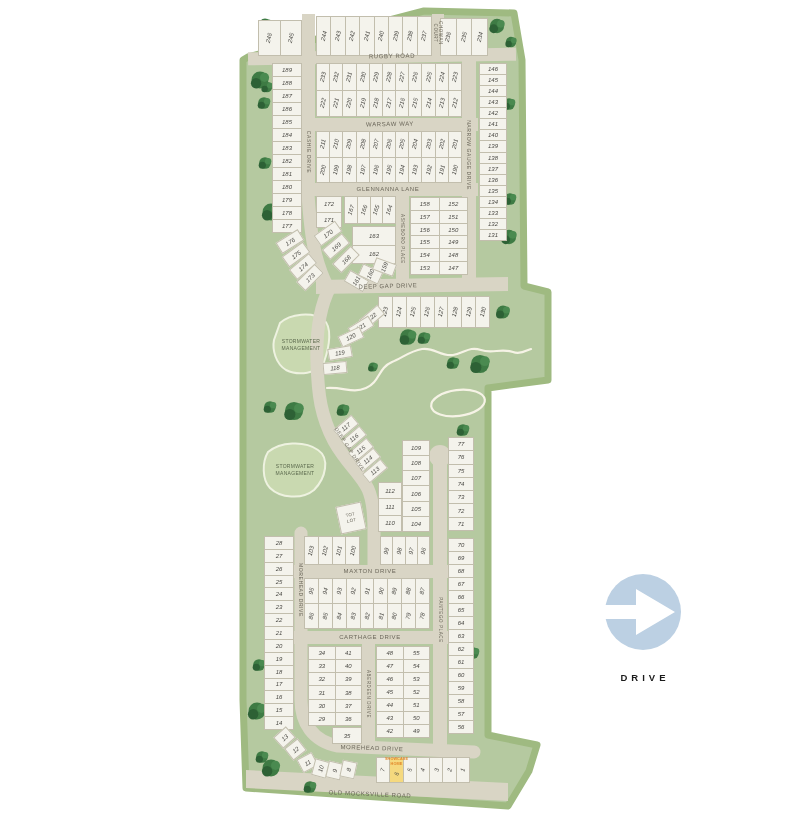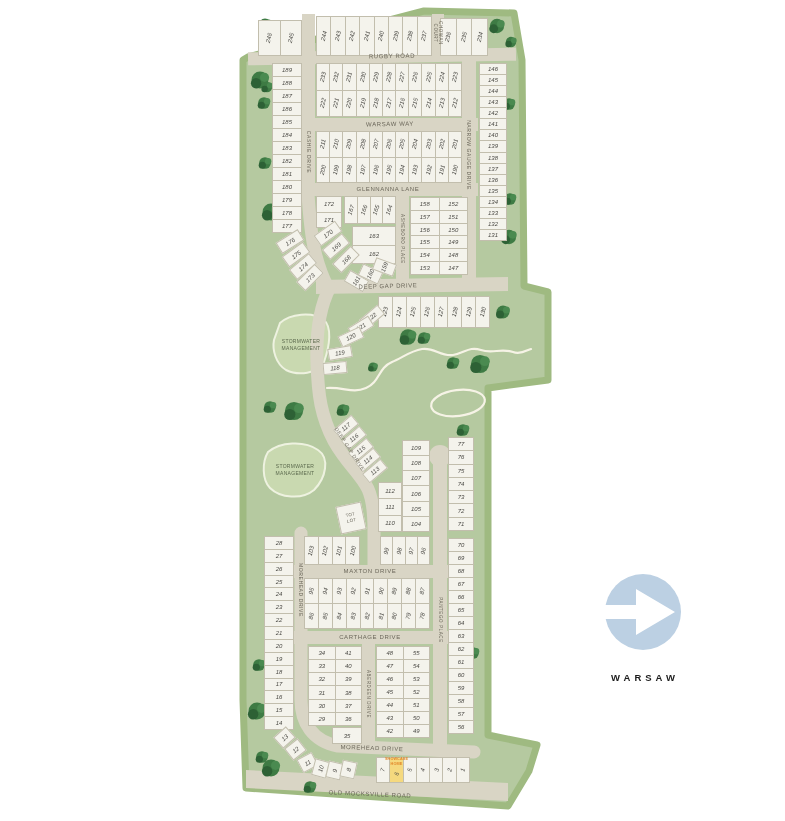--- a/index.html
+++ b/index.html
@@ -1031,16 +1031,16 @@
     <div>TOT LOT</div>
   </div>
 
   <div id="showcase-label">SHOWCASE HOME</div>
 
   <div id="north">
     <svg width="100" height="100" viewBox="0 0 100 100">
       <circle cx="50" cy="50" r="38" fill="var(--north-blue)"></circle>
       <polygon points="12,43 43,43 43,27 82,50 43,73 43,57 12,57" fill="#ffffff"></polygon>
     </svg>
-    <div class="north-label">WARSAW</div>
+    <div class="north-label">DRIVE</div>
   </div>
 
 </div>
 
 </body></html>

